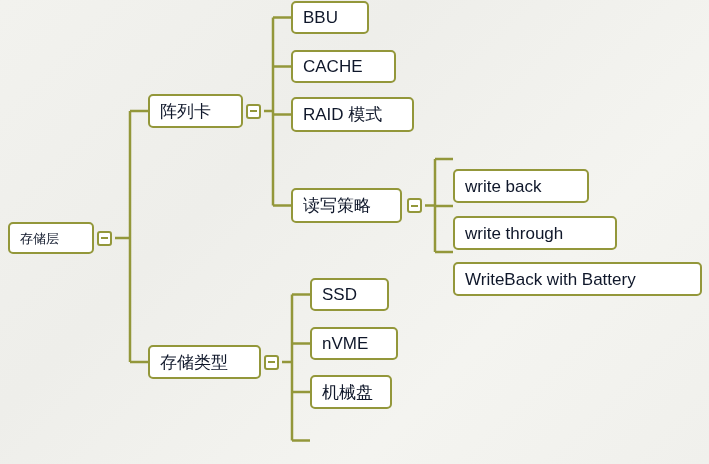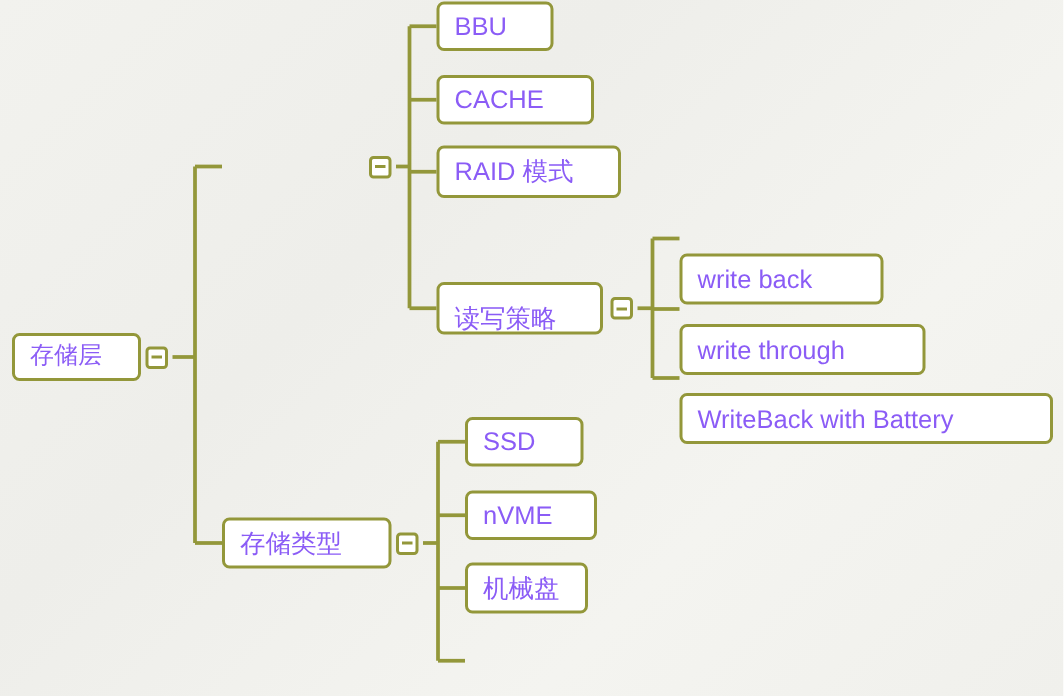--- a/index.html
+++ b/index.html
@@ -23,27 +23,27 @@
     pointer-events: none;
   }
   .node {
     position: absolute;
     box-sizing: border-box;
     background: #ffffff;
     border: 2px solid #93973a;
     border-radius: 5px;
     display: flex;
     align-items: center;
-    padding: 0 10px;
-    color: #8b5cf6;
+    padding: 12px 10px;
+    color: #0f172a;
     white-space: nowrap;
     line-height: 1;
   }
   .node.root {
-    font-size: 16px;
+    font-size: 13px;
     border-width: 2px;
   }
   .node.l1 {
     font-size: 17px;
   }
   .node.l2 {
     font-size: 17px;
   }
   .node.l3 {
     font-size: 17px;
@@ -92,35 +92,38 @@
       <path d="M 292 294.5 L 292 440.5" stroke="#93973a" stroke-width="2.5" fill="none"></path>
       <path d="M 292 294.5 L 310 294.5" stroke="#93973a" stroke-width="2.5" fill="none"></path>
       <path d="M 292 343.5 L 310 343.5" stroke="#93973a" stroke-width="2.5" fill="none"></path>
       <path d="M 292 392 L 310 392" stroke="#93973a" stroke-width="2.5" fill="none"></path>
       <path d="M 292 440.5 L 310 440.5" stroke="#93973a" stroke-width="2.5" fill="none"></path>
     </svg>
 <div class="node root" style="left: 8px; top: 222px; width: 86px; height: 32px; border-color: rgb(147, 151, 58); background: rgb(255, 255, 255);">
       <span>存储层</span>
     </div>
     <div class="collapse" style="left: 97px; top: 230.5px; border-color: rgb(147, 151, 58);"></div>
+    <div class="node l1" style="left: 148px; top: 94px; width: 95px; height: 34px; border-color: rgb(147, 151, 58); background: rgb(255, 255, 255);">
+      <span>阵列卡</span>
+    </div>
     <div class="collapse" style="left: 246px; top: 103.5px; border-color: rgb(147, 151, 58);"></div>
     <div class="node l1" style="left: 148px; top: 345px; width: 113px; height: 34px; border-color: rgb(147, 151, 58); background: rgb(255, 255, 255);">
       <span>存储类型</span>
     </div>
     <div class="collapse" style="left: 264px; top: 354.5px; border-color: rgb(147, 151, 58);"></div>
     <div class="node l2" style="left: 291px; top: 1px; width: 78px; height: 33px; border-color: rgb(147, 151, 58); background: rgb(255, 255, 255);">
       <span>BBU</span>
     </div>
     <div class="node l2" style="left: 291px; top: 97px; width: 123px; height: 35px; border-color: rgb(147, 151, 58); background: rgb(255, 255, 255);">
       <span>RAID 模式</span>
     </div>
     <div class="node l2" style="left: 291px; top: 50px; width: 105px; height: 33px; border-color: rgb(147, 151, 58); background: rgb(255, 255, 255);">
       <span>CACHE</span>
     </div>
-    <div class="node l2" style="left: 291px; top: 188px; width: 111px; height: 35px; border-color: rgb(147, 151, 58); background: rgb(255, 255, 255); align-items: flex-end;">
+    <div class="node l2" style="left: 291px; top: 188px; width: 111px; height: 35px; border-color: rgb(147, 151, 58); background: rgb(255, 255, 255);">
       <span>读写策略</span>
     </div>
     <div class="collapse" style="left: 407px; top: 198px; border-color: rgb(147, 151, 58);"></div>
     <div class="node l3" style="left: 453px; top: 142px; width: 136px; height: 34px; border-color: rgb(147, 151, 58); background: rgb(255, 255, 255);">
       <span>write back</span>
     </div>
     <div class="node l3" style="left: 453px; top: 189px; width: 164px; height: 34px; border-color: rgb(147, 151, 58); background: rgb(255, 255, 255); text-align: center;">
       <span>write through</span>
     </div>
     <div class="node l3" style="left: 453px; top: 235px; width: 249px; height: 34px; border-color: rgb(147, 151, 58); background: rgb(255, 255, 255);">

